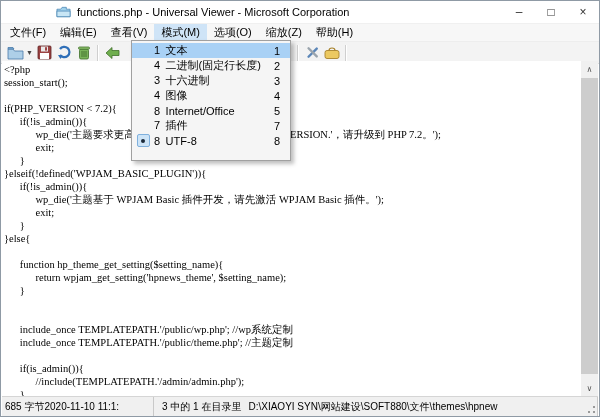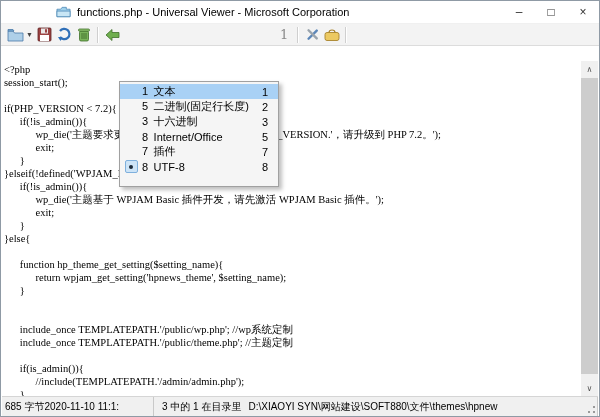--- a/index.html
+++ b/index.html
@@ -34,22 +34,22 @@
     white-space:pre;color:#000;}
   .code-line{height:13px;}
 
   
   .vscroll{position:absolute;top:0;right:0;width:17px;bottom:0;background:#f0f0f0;}
   .vs-btn{height:16px;display:flex;align-items:center;justify-content:center;font-size:8px;color:#555;background:#f0f0f0;}
   .vs-btn.down{position:absolute;bottom:0;left:0;right:0;}
   .vs-thumb{position:absolute;top:17px;bottom:22px;left:0;right:0;background:#cdcdcd;}
 
   
-  .dropdown{position:absolute;left:118px;top:39px;width:158px;background:#f5f5f5;
-    border:1px solid #a0a0a0;box-shadow:3px 3px 4px rgba(0,0,0,.25);z-index:50;padding:2px 0 12px 0;margin-top:41px;}
+  .dropdown{position:absolute;left:130px;top:39px;width:158px;background:#f5f5f5;
+    border:1px solid #a0a0a0;box-shadow:3px 3px 4px rgba(0,0,0,.25);z-index:50;padding:2px 0 12px 0;}
   .mm-row{height:15px;display:flex;align-items:center;font-size:11px;color:#000;}
   .mm-row.hl{background:#a9d1f5;}
   .mm-gutter{width:22px;display:flex;align-items:center;justify-content:center;flex:none;}
   .mm-bullet{width:11px;height:11px;background:#cde4f7;border:1px solid #7fb0dd;border-radius:2px;
     display:flex;align-items:center;justify-content:center;}
   .mm-bullet::after{content:"";width:4px;height:4px;border-radius:50%;background:#1b2a3a;}
   .mm-label{white-space:nowrap;}
   .mm-accel{margin-left:auto;padding-right:10px;}
 
   
@@ -76,20 +76,29 @@
       <path d="M1 5 L15 5 L15 11 L1 11 Z" fill="#c8e6f5" stroke="#4a86b4" stroke-width="0.8"></path>
     </svg>
     <span class="title-text">functions.php - Universal Viewer - Microsoft Corporation</span>
     <div class="win-controls">
       <span class="win-btn">–</span>
       <span class="win-btn">□</span>
       <span class="win-btn">×</span>
     </div>
   </div>
 
+  <div class="menubar" id="menubar">
+      <span class="menu-item">文件(F)</span>
+      <span class="menu-item">编辑(E)</span>
+      <span class="menu-item">查看(V)</span>
+      <span class="menu-item active">模式(M)</span>
+      <span class="menu-item">选项(O)</span>
+      <span class="menu-item">缩放(Z)</span>
+      <span class="menu-item">帮助(H)</span>
+    </div>
 
   <div class="toolbar">
     <span class="tb-btn">
       <svg width="17" height="14" viewBox="0 0 17 14">
         <path d="M1 3 L6 3 L7.5 5 L16 5 L16 13 L1 13 Z" fill="#aecfe8" stroke="#4a7aa8" stroke-width="0.8"></path>
         <path d="M1 3 L1 1.5 L6 1.5 L7 3 Z" fill="#7fb2da" stroke="#4a7aa8" stroke-width="0.8"></path>
       </svg>
     </span>
     <span class="tb-dd">▼</span>
     <span class="tb-btn">
@@ -149,27 +158,32 @@
   </div>
 
   <div class="dropdown" id="mode-menu-items">
       <div class="mm-row hl">
         <span class="mm-gutter"></span>
         <span class="mm-label">1 文本</span>
         <span class="mm-accel">1</span>
       </div>
       <div class="mm-row">
         <span class="mm-gutter"></span>
-        <span class="mm-label">5 二进制(固定行长度)</span>
+        <span class="mm-label">4 二进制(固定行长度)</span>
         <span class="mm-accel">2</span>
       </div>
       <div class="mm-row">
         <span class="mm-gutter"></span>
         <span class="mm-label">3 十六进制</span>
         <span class="mm-accel">3</span>
+      </div>
+      <div class="mm-row">
+        <span class="mm-gutter"></span>
+        <span class="mm-label">4 图像</span>
+        <span class="mm-accel">4</span>
       </div>
       <div class="mm-row">
         <span class="mm-gutter"></span>
         <span class="mm-label">8 Internet/Office</span>
         <span class="mm-accel">5</span>
       </div>
       <div class="mm-row">
         <span class="mm-gutter"></span>
         <span class="mm-label">7 插件</span>
         <span class="mm-accel">7</span>

